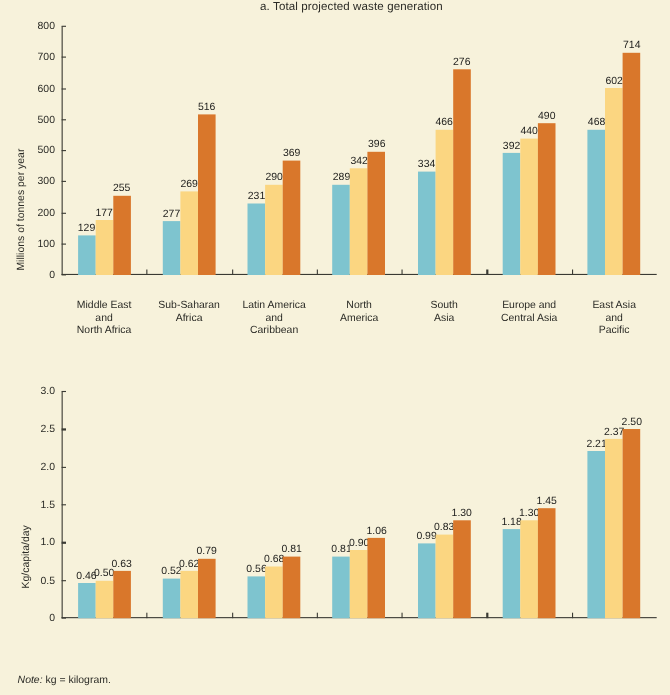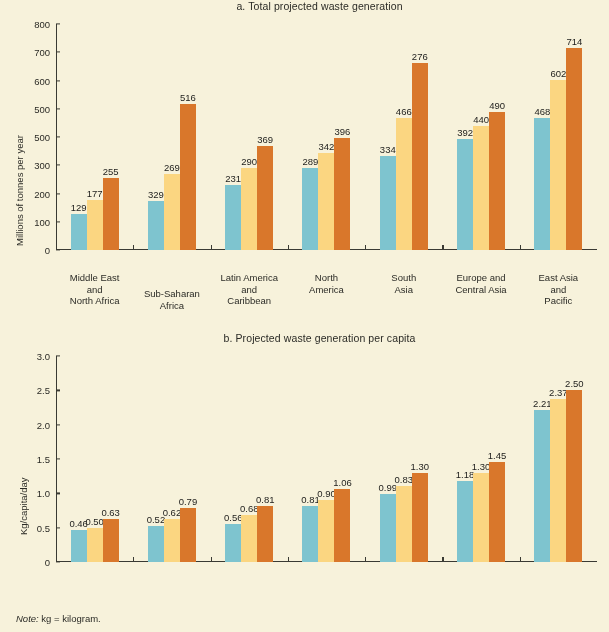--- a/index.html
+++ b/index.html
@@ -214,21 +214,21 @@
                 <div class="fill" style="height: 72.0375px; background: rgb(217, 119, 43);"></div>
                 <div class="vlabel" style="bottom: 73.0375px;">255</div>
               </div>
             </div>
           </div>
           <div class="xsep" style="left: 77.2857px;"></div>
           <div class="group" style="left: 77.2857px; width: 77.2857px;">
             <div class="bars" style="gap: 0px;">
               <div class="bar" style="width: 16px;">
                 <div class="fill" style="height: 49.155px; background: rgb(126, 196, 207);"></div>
-                <div class="vlabel" style="bottom: 50.155px;">329</div>
+                <div class="vlabel" style="bottom: 50.155px;">277</div>
               </div>
               <div class="bar" style="width: 16px;">
                 <div class="fill" style="height: 75.9925px; background: rgb(251, 214, 129);"></div>
                 <div class="vlabel" style="bottom: 76.9925px;">269</div>
               </div>
               <div class="bar" style="width: 16px;">
                 <div class="fill" style="height: 145.77px; background: rgb(217, 119, 43);"></div>
                 <div class="vlabel" style="bottom: 146.77px;">516</div>
               </div>
             </div>
@@ -320,21 +320,21 @@
           </div>
         </div>
     </div>
 
     <div id="xcatsA">
         <div class="xcat" style="left: 56px; width: 77.2857px; top: 272px;">
           <div>Middle East</div>
           <div>and</div>
           <div>North Africa</div>
         </div>
-        <div class="xcat" style="left: 133.286px; width: 77.2857px; top: 288px;">
+        <div class="xcat" style="left: 133.286px; width: 77.2857px; top: 272px;">
           <div>Sub-Saharan</div>
           <div>Africa</div>
         </div>
         <div class="xcat" style="left: 210.571px; width: 77.2857px; top: 272px;">
           <div>Latin America</div>
           <div>and</div>
           <div>Caribbean</div>
         </div>
         <div class="xcat" style="left: 287.857px; width: 77.2857px; top: 272px;">
           <div>North</div>
@@ -351,21 +351,20 @@
         <div class="xcat" style="left: 519.714px; width: 77.2857px; top: 272px;">
           <div>East Asia</div>
           <div>and</div>
           <div>Pacific</div>
         </div>
       </div>
 
   </div>
 
   <div class="panel" id="panelB" style="top:332px;height:300px;">
-    <div class="panel-title">b. Projected waste generation per capita</div>
 
     <div class="plot-wrap" id="plotB" style="position:absolute;left:0;top:18px;width:609px;height:212px;">
       <div class="ylabel" id="ylabelB" style="left:18px;top:185px;font-size:9.5px;">Kg/capita/day</div>
       <div class="axis-area" id="axisB" style="left:56px;top:6px;right:12px;height:206px;">
         <div class="yaxis-line"></div>
         <div class="xaxis-line"></div>
       <div class="ytick" style="top: 206px;">0</div>
           <div class="ytick-mark" style="top: 206px;"></div>
           <div class="ytick" style="top: 171.667px;">0.5</div>
           <div class="ytick-mark" style="top: 171.667px;"></div>

